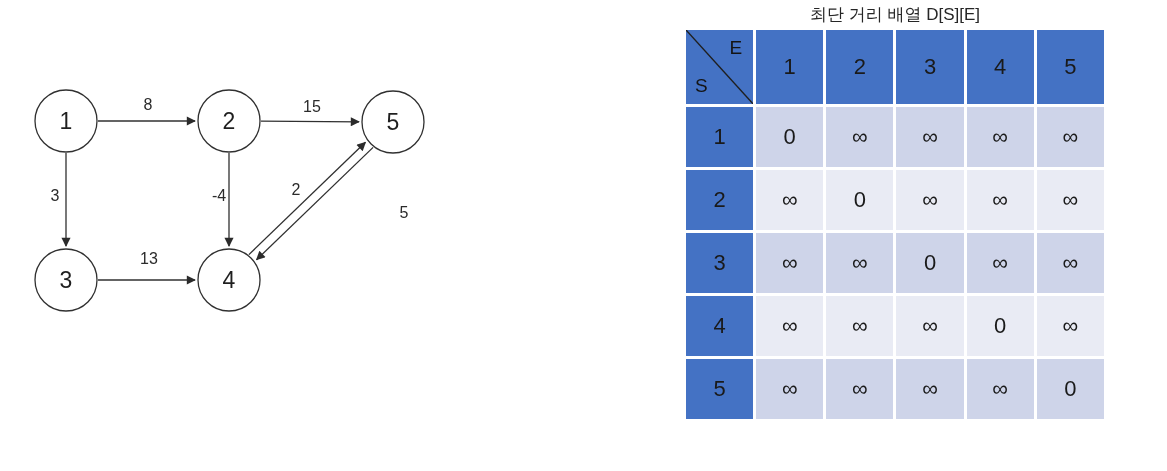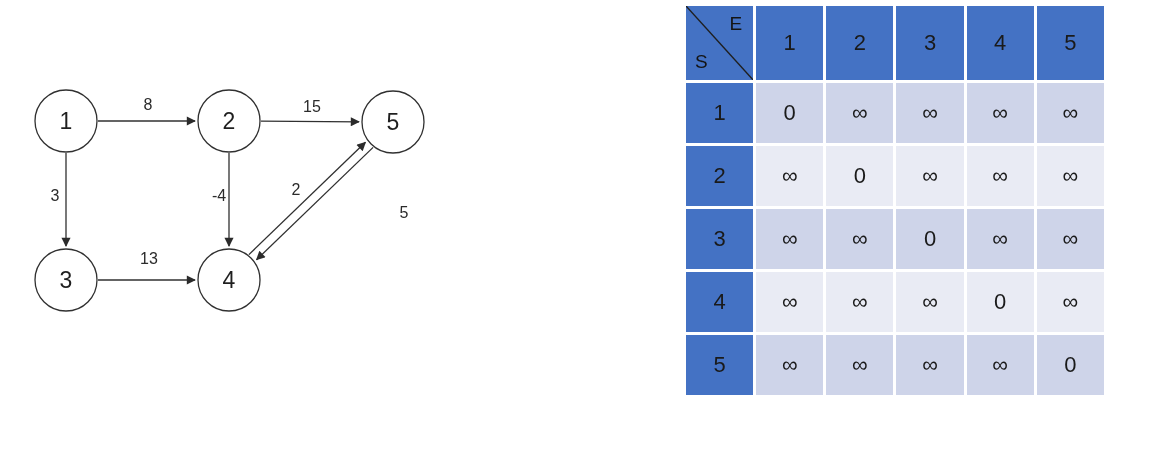--- a/index.html
+++ b/index.html
@@ -120,20 +120,21 @@
         <circle cx="393" cy="122" r="31" class="gnode"></circle>
         <text x="393" y="130" class="gnode-label">5</text>
         <circle cx="66" cy="280" r="31" class="gnode"></circle>
         <text x="66" y="288" class="gnode-label">3</text>
         <circle cx="229" cy="280" r="31" class="gnode"></circle>
         <text x="229" y="288" class="gnode-label">4</text>
       </g>
   </svg>
 
   <div class="table-panel">
+    <div class="table-title">최단 거리 배열 D[S][E]</div>
     <table class="dist">
       <thead>
         <tr>
           <th class="corner">
             <svg class="diag" viewBox="0 0 65 74" preserveAspectRatio="none">
               <line x1="0" y1="0" x2="65" y2="74" stroke="#1f1f1f" stroke-width="1.4" vector-effect="non-scaling-stroke"></line>
             </svg>
             <span class="corner-e">E</span>
             <span class="corner-s">S</span>
           </th>

